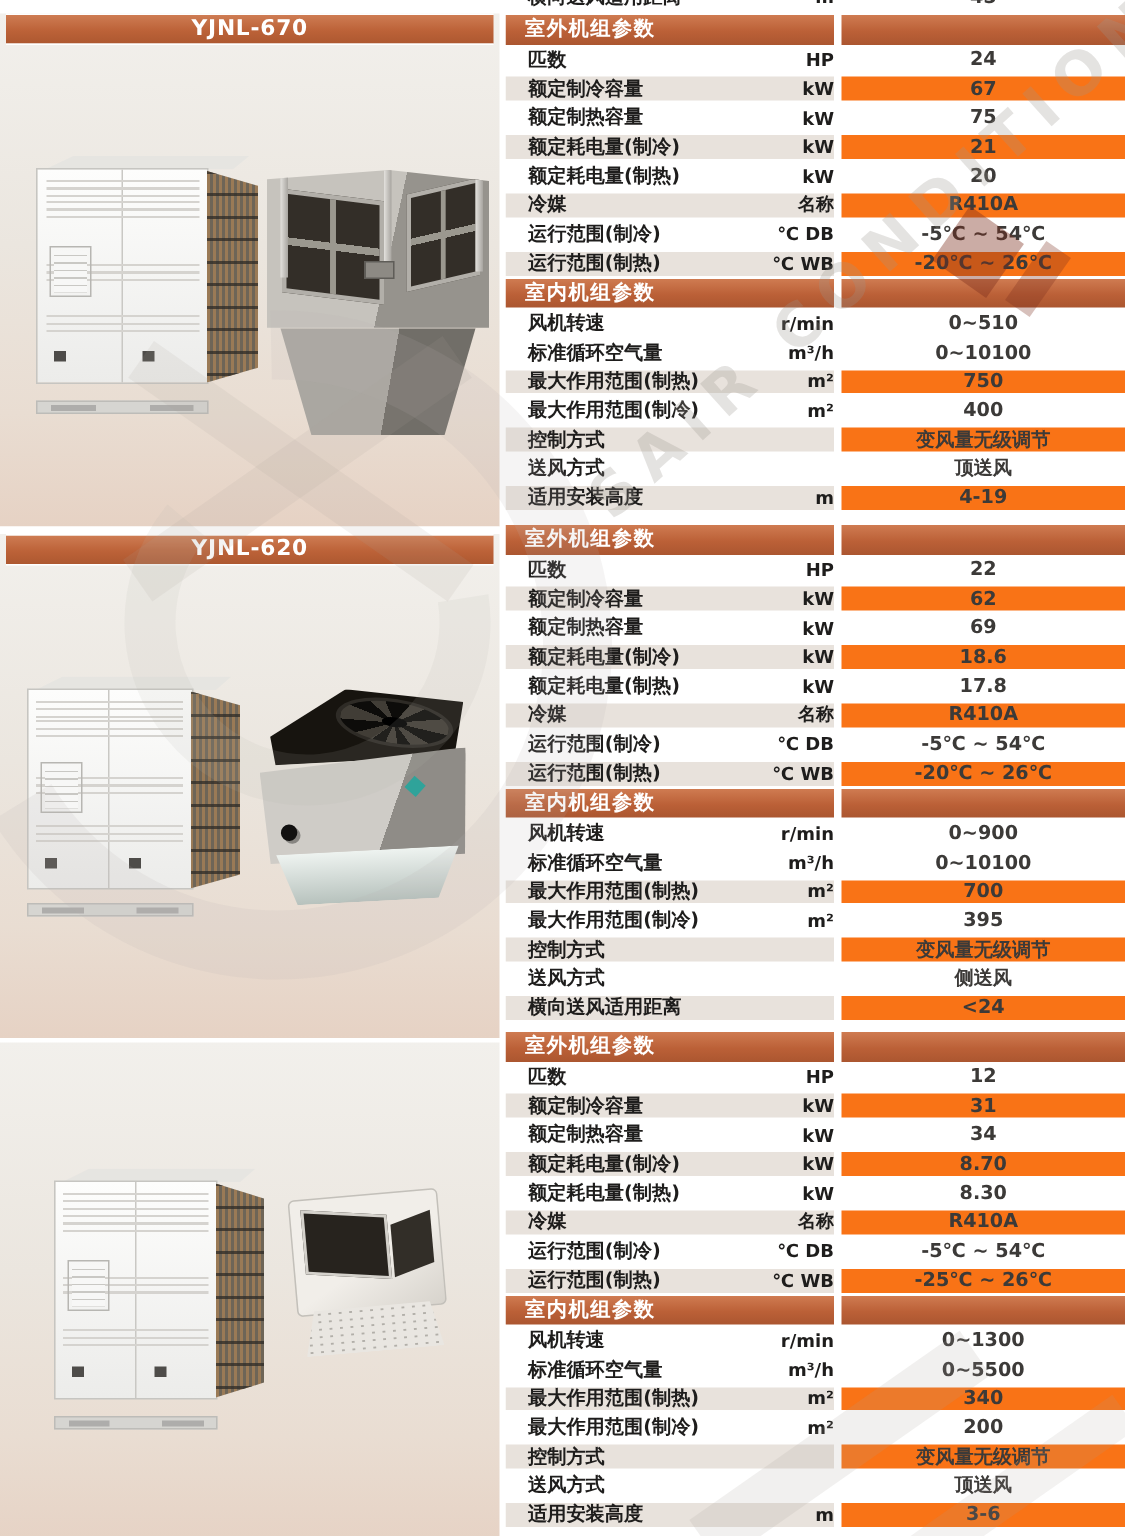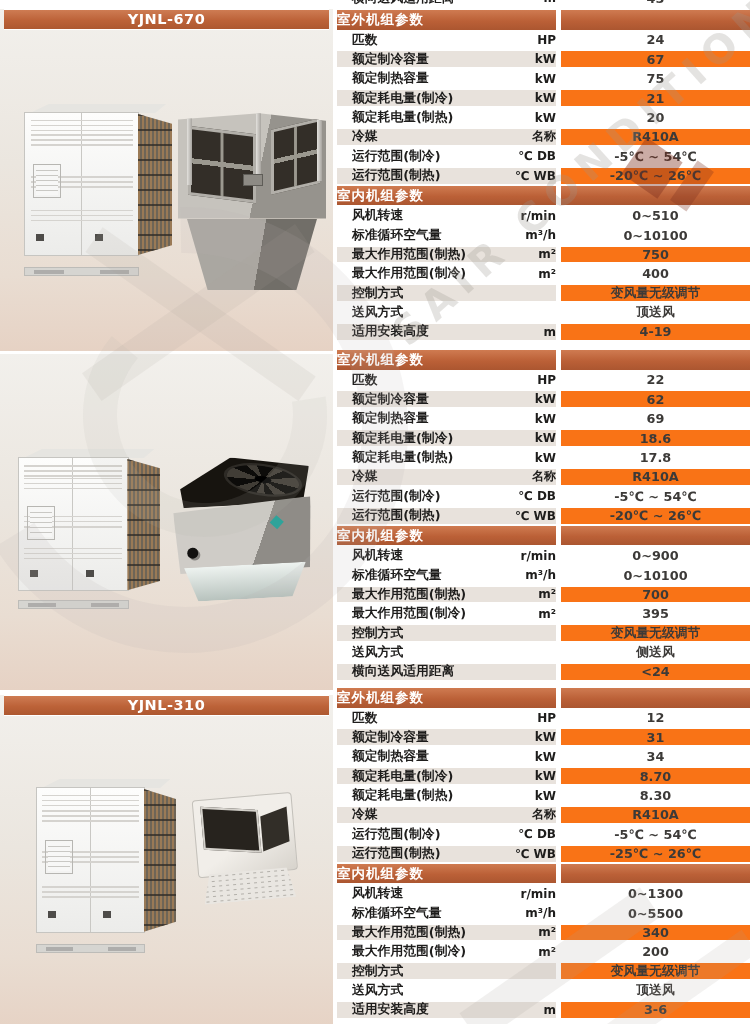--- a/index.html
+++ b/index.html
@@ -94,21 +94,21 @@
         border:2px solid #d4d1cb;transform:skewY(8deg);}
   .cs-win-side{position:absolute;right:5%;top:22%;width:28%;height:46%;background:#322e28;transform:skewY(-16deg);}
   .cs-bottom{position:absolute;left:4%;bottom:0;width:92%;height:29%;background:#e9e6e1;
         background-image:radial-gradient(#b2afa9 1px,transparent 1.3px);background-size:7px 5px;
         clip-path:polygon(8% 0,92% 0,100% 100%,0 100%);}
 
   
   .right-col{position:absolute;left:337px;top:0;width:413px;height:1024px;overflow:hidden;}
   .spec-table{position:absolute;left:0;width:413px;}
   .sec-header{display:flex;height:19.5px;margin-bottom:1px;}
-  .sec-header .h1{width:219px;box-sizing:border-box;color:#fff;font-size:13.5px;font-weight:bold;
+  .sec-header .h1{width:219px;box-sizing:border-box;padding-left:13px;color:#fff;font-size:13.5px;font-weight:bold;
         letter-spacing:1px;line-height:19.5px;white-space:nowrap;
         background:linear-gradient(180deg,#cf7b51 0%,#bb6037 55%,#ab5630 100%);}
   .sec-header .hgap{width:5px;}
   .sec-header .h2{flex:1;background:linear-gradient(180deg,#cf7b51 0%,#bb6037 55%,#ab5630 100%);}
   .row{display:flex;height:19.4px;box-sizing:border-box;padding:1.6px 0 2px;}
   .row .c1{width:219px;display:flex;align-items:center;box-sizing:border-box;}
   .row .c1 .lab{flex:1;padding-left:15px;font-size:12.8px;font-weight:bold;color:#1e1d1c;white-space:nowrap;}
   .row .c1 .unit{width:90px;text-align:right;font-size:12px;font-weight:bold;color:#1e1d1c;white-space:nowrap;}
   .row .gap{width:5px;}
   .row .c2{flex:1;display:flex;align-items:center;justify-content:center;
@@ -153,20 +153,21 @@
             <div class="rt-post p2"></div>
             <div class="rt-post p3"></div>
             <div class="rt-latch"></div>
           </div>
           <div class="rt-hopper"></div>
         </div>
       </div>
     </div>
 
     <div class="product-block block-2">
+      <div class="model-bar">YJNL-620</div>
       <div class="photo-area">
         <div class="cabinet" style="left:18px;top:95px;width:142px;height:160px;">
           <div class="cab-top"></div>
           <div class="cab-front">
             <div class="cab-seam"></div>
             <div class="cab-band b1"></div>
             <div class="cab-band b2"></div>
             <div class="cab-band b3"></div>
             <div class="cab-band b4"></div>
             <div class="cab-sticker"></div>
@@ -184,21 +185,20 @@
             <div class="cd-logo"></div>
           </div>
           <div class="cd-knob k1"></div>
           <div class="cd-knob k2"></div>
           <div class="cd-skirt"></div>
         </div>
       </div>
     </div>
 
     <div class="product-block block-3">
-      <div class="model-bar">YJNL-310</div>
       <div class="photo-area">
         <div class="cabinet" style="left:36px;top:84px;width:140px;height:174px;">
           <div class="cab-top"></div>
           <div class="cab-front">
             <div class="cab-seam"></div>
             <div class="cab-band b1"></div>
             <div class="cab-band b2"></div>
             <div class="cab-band b3"></div>
             <div class="cab-band b4"></div>
             <div class="cab-sticker"></div>

